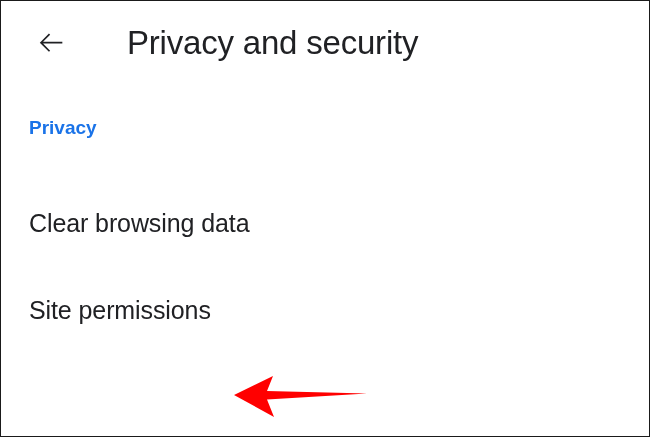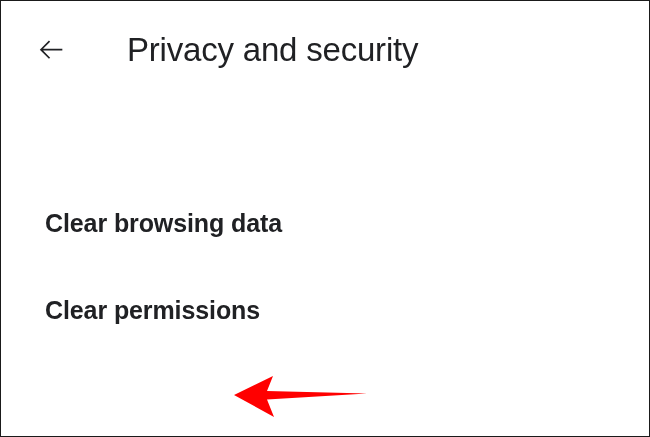--- a/index.html
+++ b/index.html
@@ -17,21 +17,21 @@
     background: #ffffff;
     box-sizing: border-box;
     border: 1.5px solid #1a1a1a;
     overflow: hidden;
   }
 
   
   .appbar {
     position: absolute;
     left: 0;
-    top: 12px;
+    top: 5px;
     width: 650px;
     height: 78px;
   }
   .back-btn {
     position: absolute;
     left: 26px;
     top: 13px;
     width: 48px;
     height: 48px;
     display: flex;
@@ -68,24 +68,23 @@
     position: absolute;
     left: 0;
     top: 178px;
     width: 650px;
   }
   .list-item {
     position: relative;
     height: 87px;
     display: flex;
     align-items: center;
-    padding-left: 44px;
+    padding-left: 28px;
     box-sizing: border-box;
     cursor: pointer;
-    font-weight: bold;
   }
   .list-item-label {
     font-size: 25px;
     line-height: 32px;
     color: #202124;
     white-space: nowrap;
     letter-spacing: -0.1px;
   }
 
   
@@ -108,30 +107,31 @@
     <div class="back-btn">
       <span>
         <svg width="34" height="34" viewBox="0 0 24 24" aria-hidden="true">
           <path d="M20 11.2H6.4l5.0-5.0-0.85-0.85L4.1 11.8l6.45 6.45 0.85-0.85-5.0-5.0H20z" fill="#202124"></path>
         </svg>
       </span>
     </div>
     <div class="appbar-title">Privacy and security</div>
   </div>
 
+  <div class="section-header">Privacy</div>
 
   <div class="settings-list">
 
     <div class="list-item">
       <span class="list-item-label">Clear browsing data</span>
     </div>
 
 
     <div class="list-item">
-      <span class="list-item-label">Clear permissions</span>
+      <span class="list-item-label">Site permissions</span>
     </div>
 
   </div>
 
   <div class="annotation-arrow">
     <span>
       <svg width="142" height="50" viewBox="0 0 142 50" aria-hidden="true">
         <path d="M5,24 L44,5 L38,20 L138,22.5 L38,28.5 L45,46 Z" fill="#ff0000"></path>
       </svg>
     </span>

